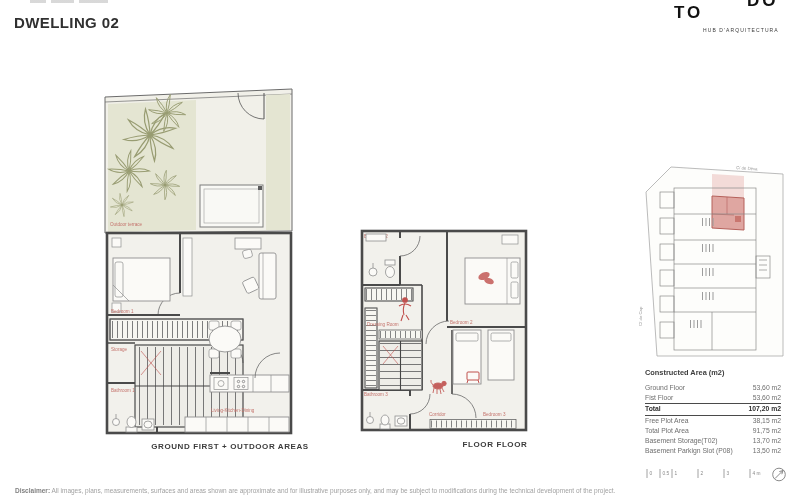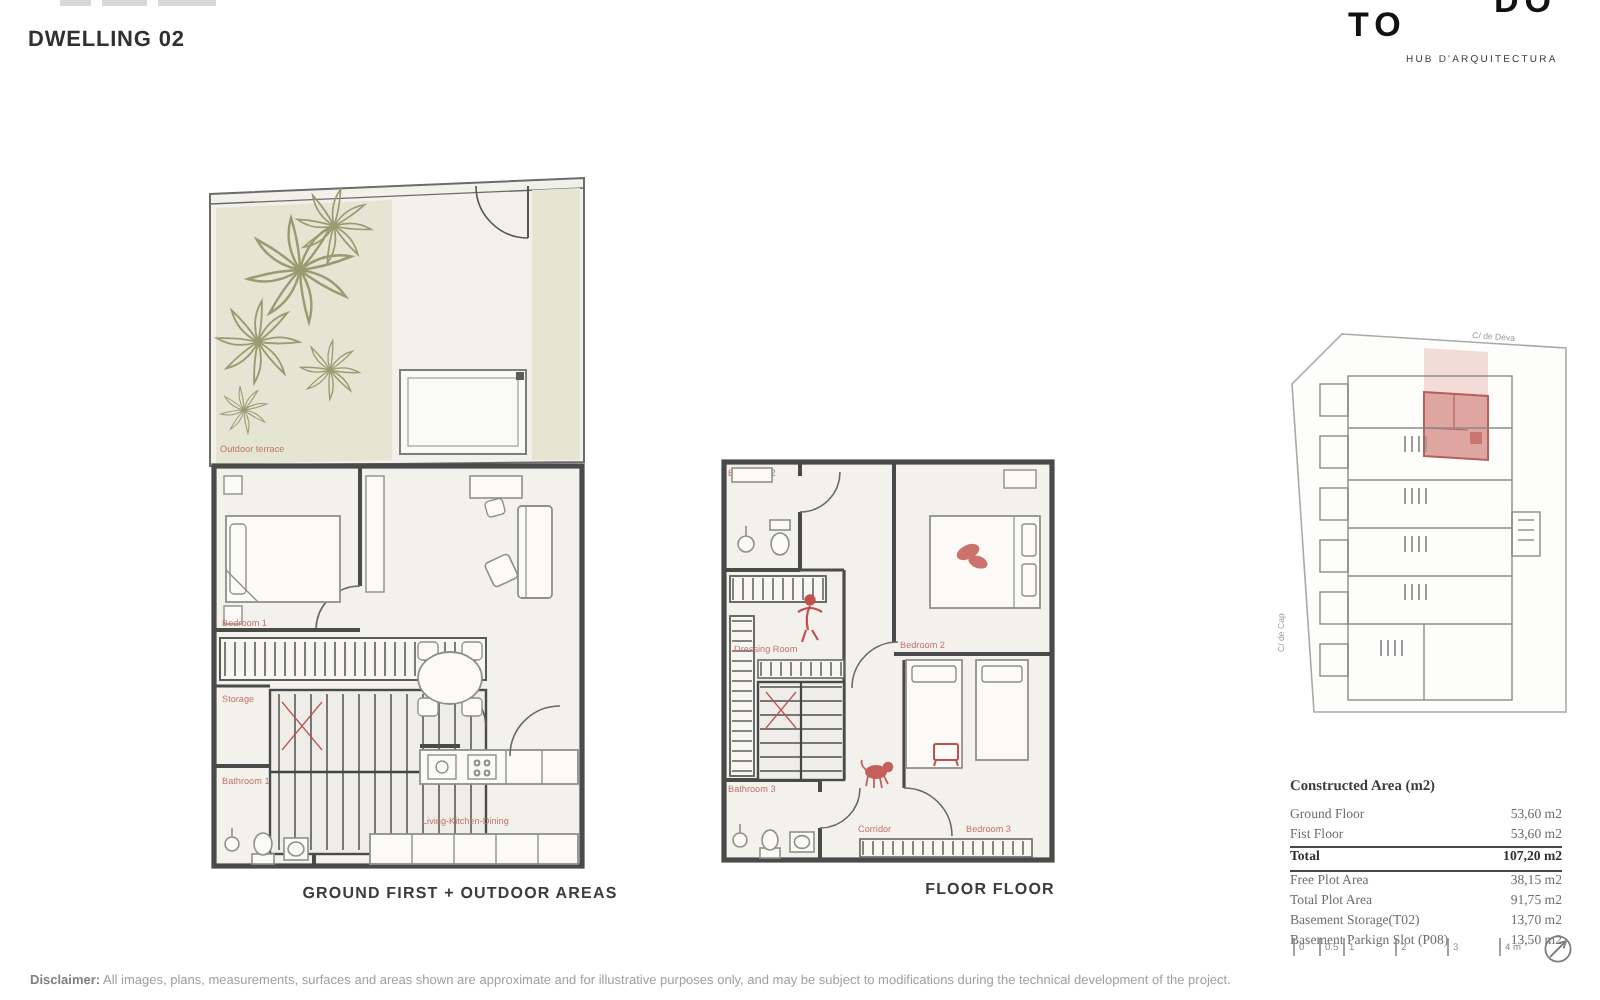--- a/index.html
+++ b/index.html
@@ -1,28 +1,28 @@
 <!DOCTYPE html>
 <html><head>
 <meta charset="utf-8">
 <style>
   html,body{margin:0;padding:0;background:#fff;}
   .page{position:relative;width:800px;height:500px;background:#ffffff;overflow:hidden;
         font-family:"Liberation Sans",sans-serif;}
   .abs{position:absolute;}
-  .page-title{left:14px;top:14px;font-size:11px;font-weight:bold;color:#303030;letter-spacing:.4px;}
+  .page-title{left:14px;top:14px;font-size:15px;font-weight:bold;color:#303030;letter-spacing:.4px;}
   .top-frag{left:30px;top:0;width:78px;height:3px;opacity:.55;
     background:linear-gradient(90deg,#b9b9b9 0 20%,transparent 20% 27%,#b9b9b9 27% 56%,transparent 56% 63%,#b9b9b9 63% 100%);}
   .logo-do{left:747px;top:-9px;font-size:17px;font-weight:bold;letter-spacing:3px;color:#111;}
   .logo-to{left:674px;top:3px;font-size:17px;font-weight:bold;letter-spacing:3px;color:#111;}
   .logo-tag{left:703px;top:27px;font-size:5px;letter-spacing:1.1px;color:#3a3a3a;}
   .caption{font-weight:bold;font-size:8px;letter-spacing:.6px;color:#3c3c3c;text-align:center;}
   .cap-ground{left:140px;top:442px;width:180px;}
   .cap-first{left:445px;top:440px;width:100px;}
-  .area-table{left:645px;top:388px;width:136px;font-size:6.8px;color:#6e6e6e;font-family:Liberation Serif, serif;}
+  .area-table{left:645px;top:368px;width:136px;font-size:6.8px;color:#6e6e6e;}
   .at-title{font-size:7.4px;font-weight:bold;color:#3d3d3d;margin-bottom:6px;}
   .at-row{display:flex;justify-content:space-between;line-height:10.2px;}
   .at-row.total{font-weight:bold;color:#2f2f2f;border-top:1px solid #4a4a4a;border-bottom:1px solid #4a4a4a;}
   .at-v{text-align:right;}
   .disclaimer{left:15px;top:487px;width:768px;height:12px;overflow:hidden;white-space:nowrap;
     font-size:6.5px;color:#8f8f8f;opacity:.85;}
   .disclaimer b{color:#6a6a6a;}
   svg{position:absolute;overflow:visible;}
   text{font-family:"Liberation Sans",sans-serif;}
   .room-label{font-size:4.6px;fill:#c4736c;}

